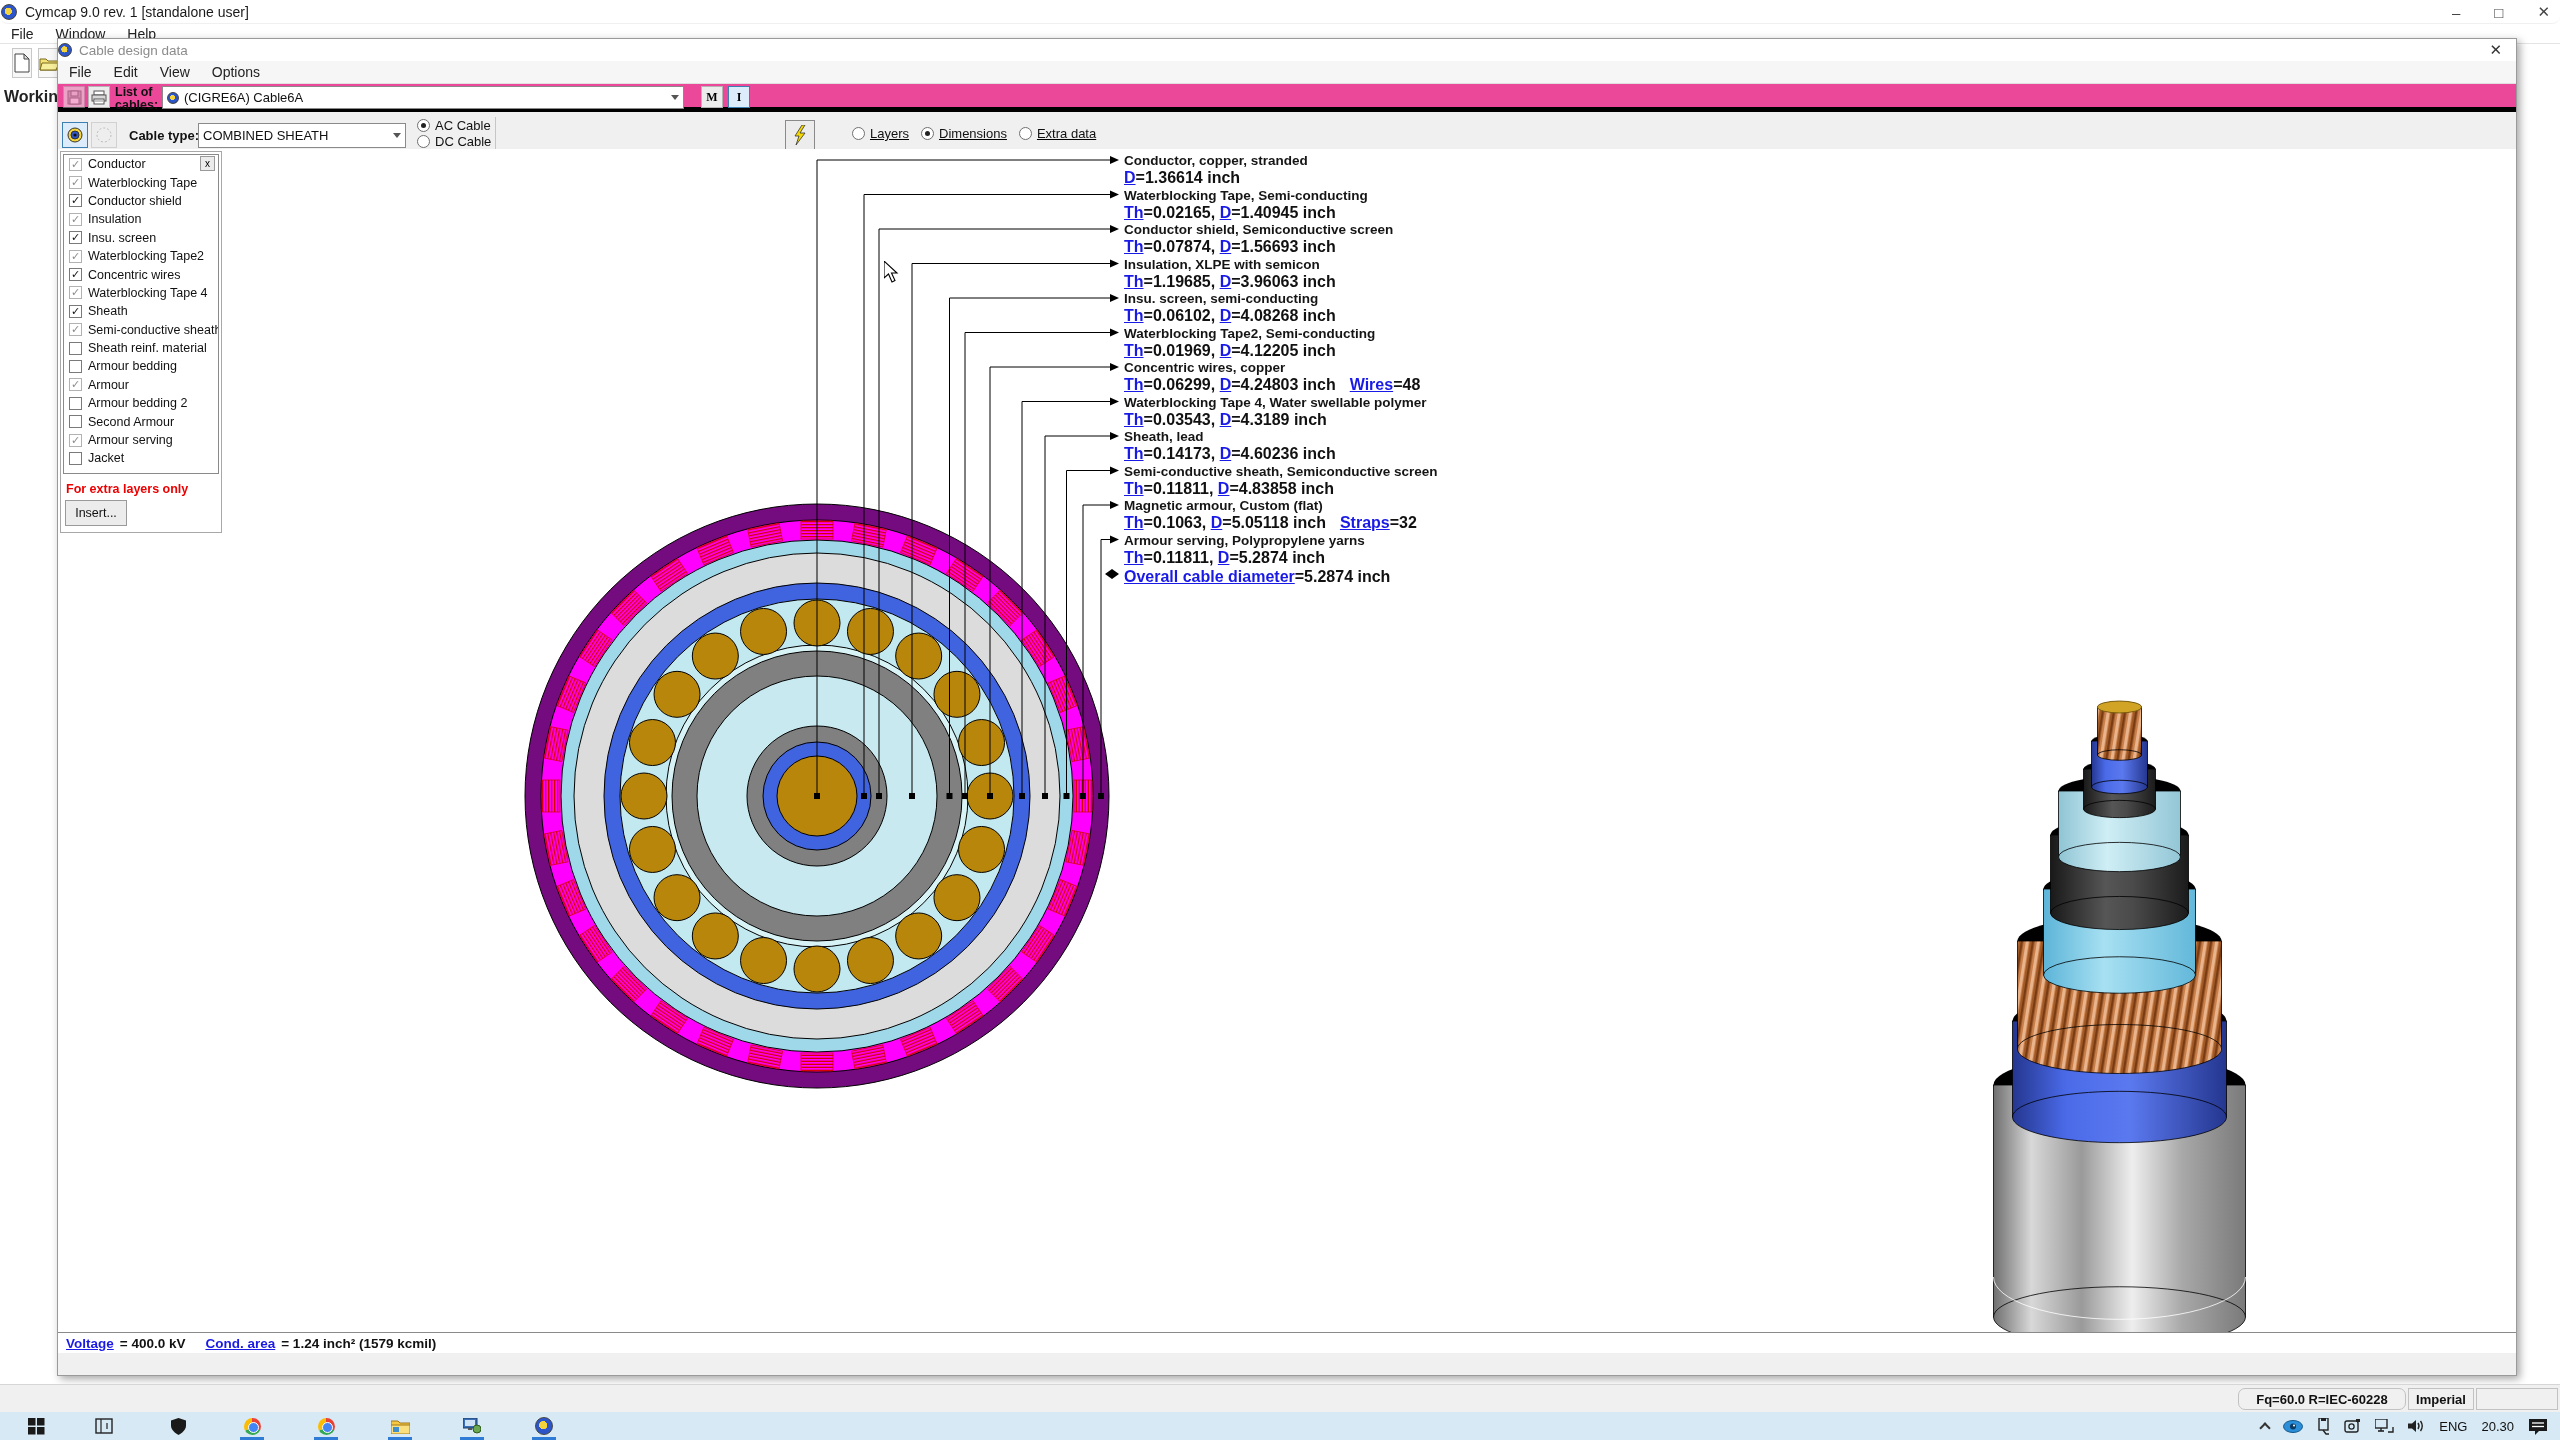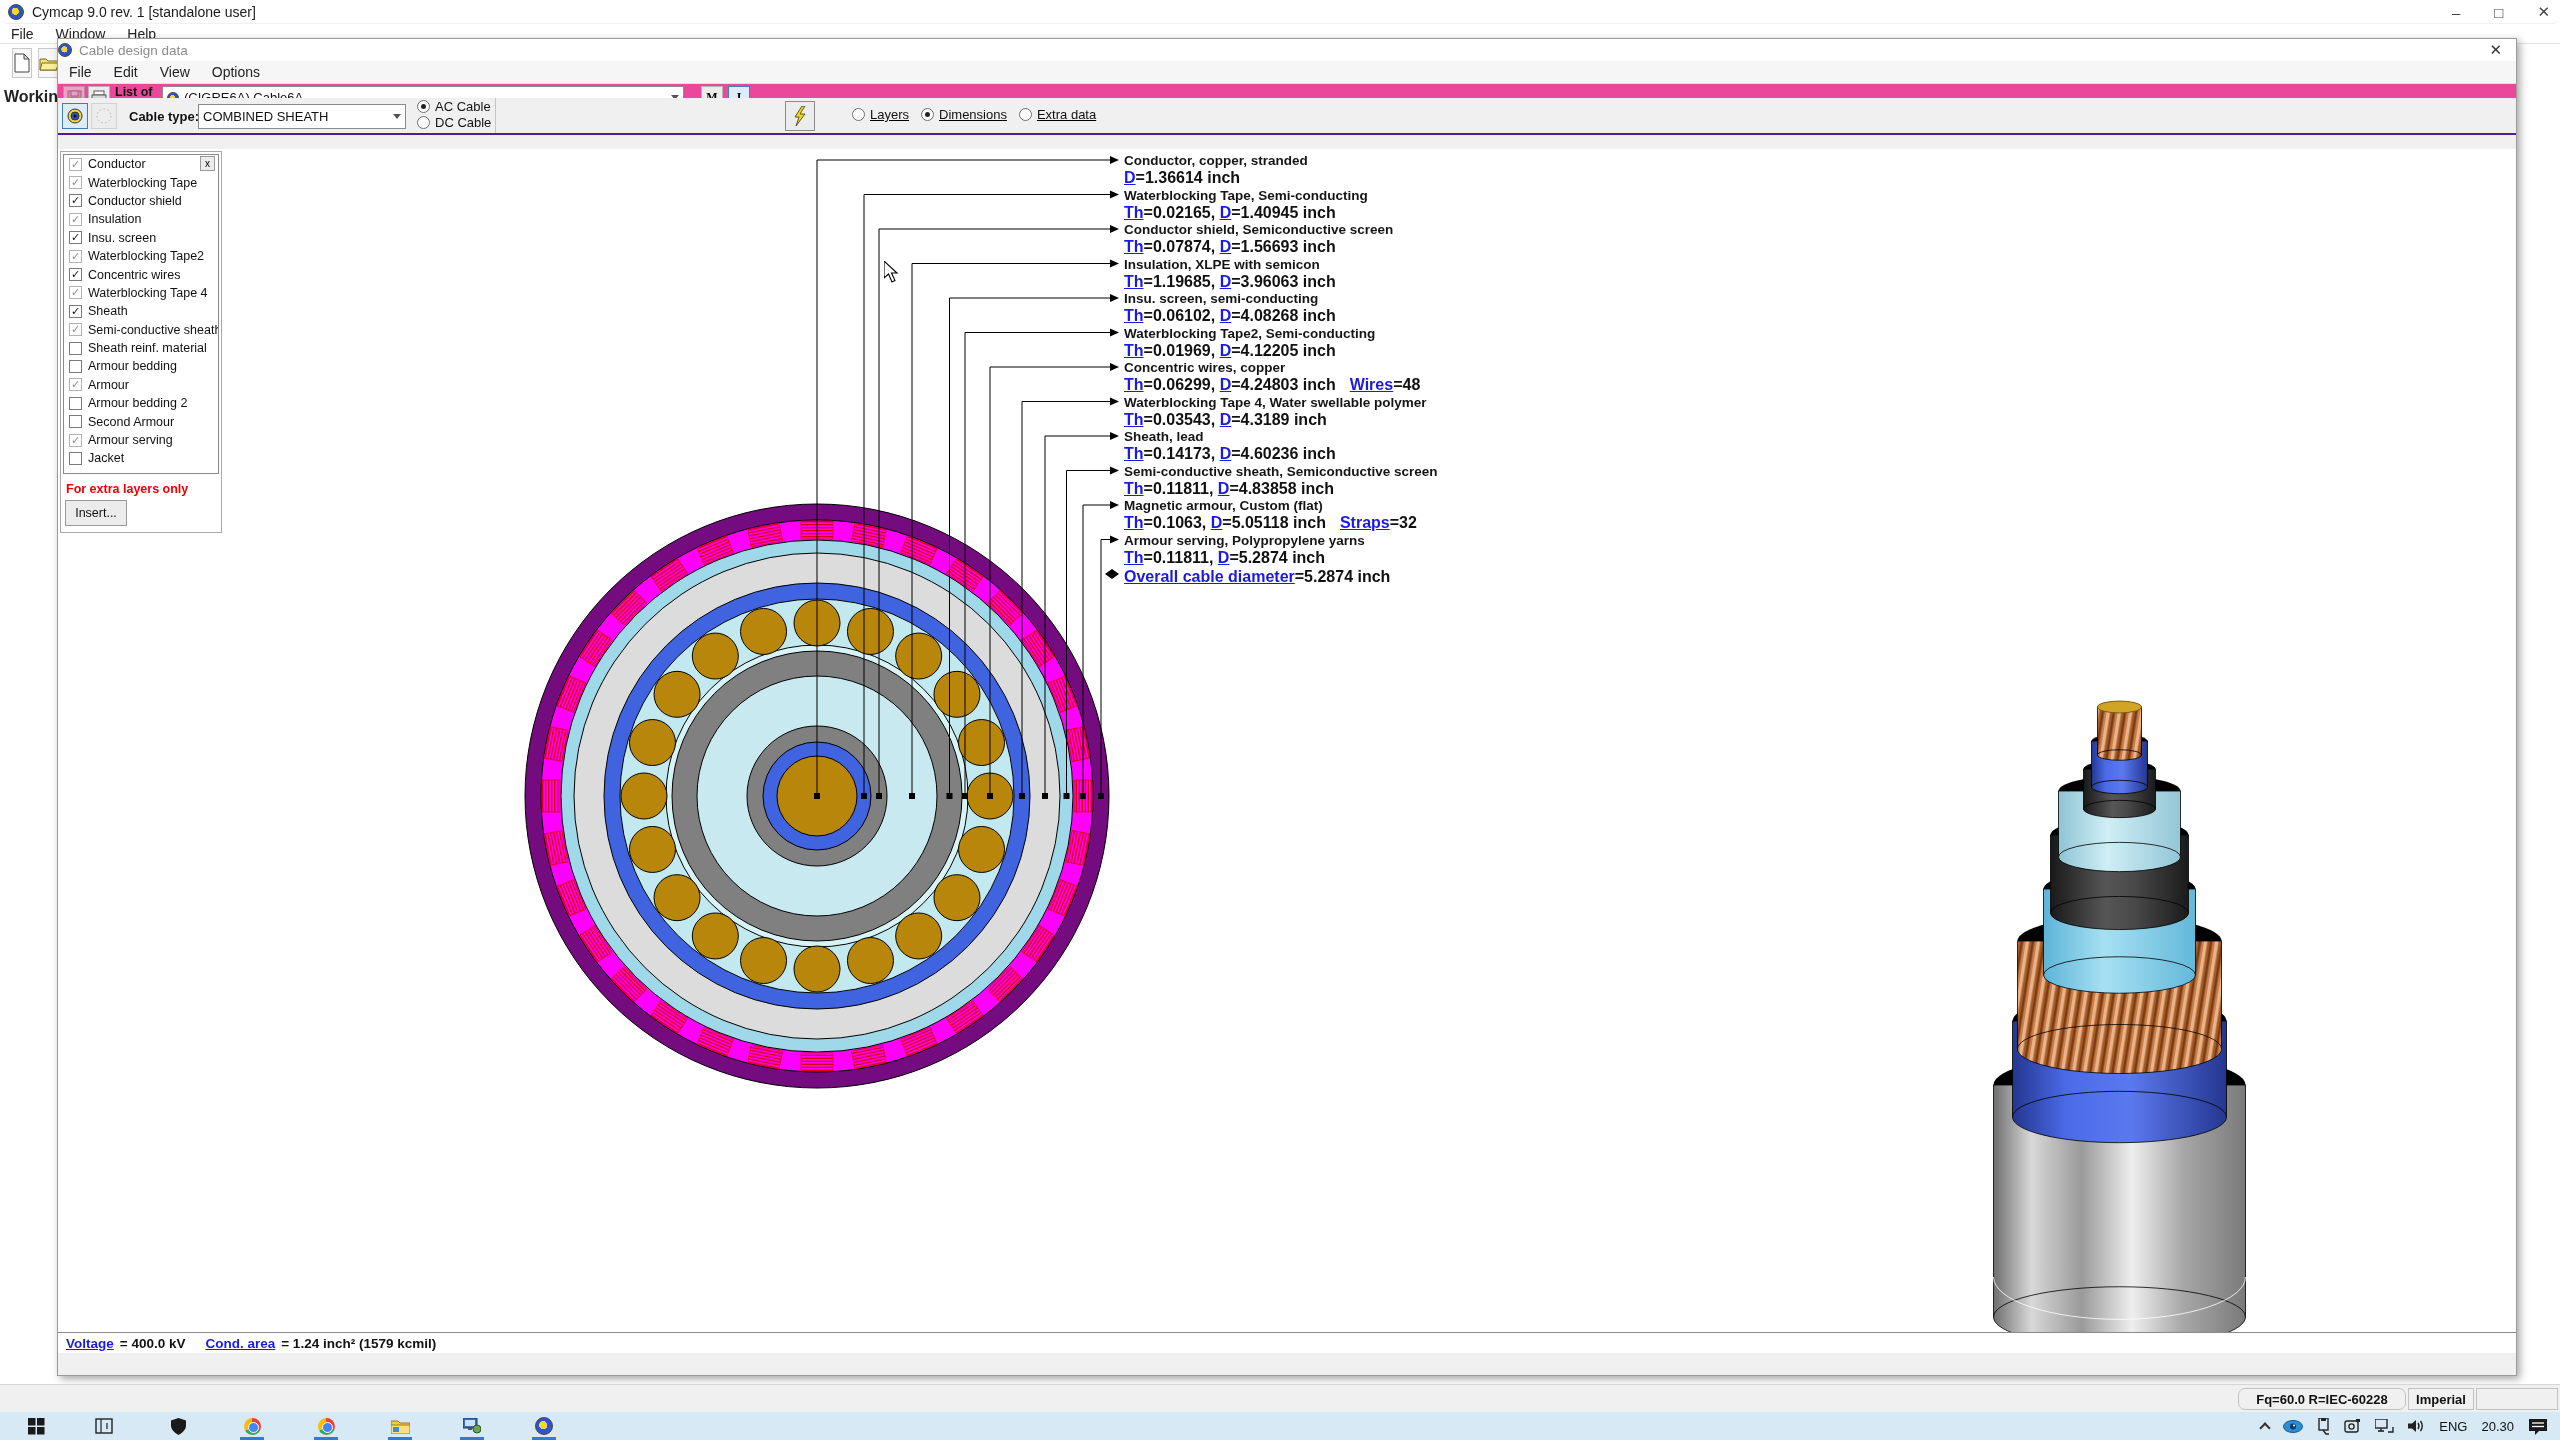--- a/index.html
+++ b/index.html
@@ -2,21 +2,21 @@
 <html><head>
 <meta charset="utf-8">
 <style>
   html,body{margin:0;padding:0;width:2560px;height:1440px;overflow:hidden;
     font-family:"Liberation Sans",sans-serif;background:#ffffff;}
   *{box-sizing:border-box;}
   .abs{position:absolute;}
 
   
   #app-titlebar{position:absolute;left:0;top:0;width:2560px;height:24px;background:#ffffff;
-    display:flex;align-items:center;padding-left:8px;gap:8px;border-bottom:1px solid #f0f0f0;border-radius:8px;}
+    display:flex;align-items:center;padding-left:1px;gap:8px;border-bottom:1px solid #f0f0f0;border-radius:8px;}
   #app-title{font-size:14px;color:#1a1a1a;}
   .cym-icon{width:16px;height:16px;border-radius:50%;
     background:radial-gradient(circle at 45% 45%, #f5d33a 0 32%, #2b55c8 34% 72%, #15244f 74%);
     border:1px solid #444;flex:0 0 auto;}
   #win-controls{position:absolute;right:10px;top:0;height:24px;display:flex;align-items:center;gap:34px;color:#444;font-size:15px;}
   #win-controls span{cursor:default;}
   #app-menubar{position:absolute;left:0;top:24px;width:2560px;height:20px;background:#fff;
     display:flex;align-items:center;font-size:14px;color:#222;border-bottom:1px solid #e4e4e4;}
   #app-menubar .mi{padding:0 11px;}
   #app-toolbar{position:absolute;left:0;top:44px;width:56px;height:42px;background:#fff;display:flex;gap:6px;padding:4px 0 0 12px;}
@@ -27,21 +27,21 @@
   #dialog{position:absolute;left:57px;top:38px;width:2460px;height:1338px;background:#f0f0f0;
     border:1px solid #9a9a9a;box-shadow:3px 3px 8px rgba(0,0,0,.35);}
   #dlg-titlebar{position:absolute;left:0;top:0;width:100%;height:22px;background:#ffffff;
     display:flex;align-items:center;gap:7px;}
   #dlg-title{font-size:13.5px;color:#8c8c8c;}
   #dlg-close{position:absolute;right:14px;top:2px;font-size:15px;color:#333;}
   #dlg-menubar{position:absolute;left:0;top:22px;width:100%;height:23px;background:#f6f6f6;
     display:flex;align-items:center;font-size:14px;color:#222;border-bottom:1px solid #e0e0e0;}
   #dlg-menubar .mi{padding:0 11px;}
   #dlg-row1{position:absolute;left:0;top:45px;width:100%;height:28px;background:#ec4899;border-bottom:5px solid #000000;}
-  #dlg-row2{position:absolute;left:0;top:59px;width:100%;height:37px;background:#f0f0f0;border-bottom:2px solid #4c1d95;}
+  #dlg-row2{position:absolute;left:0;top:78px;width:100%;height:37px;background:#f0f0f0;border-bottom:2px solid #be185d;}
   .minibtn{position:absolute;width:22px;height:22px;top:2px;border:1px solid #b4b4b4;background:#ececec;
     display:flex;align-items:center;justify-content:center;font-size:12px;}
   .lbl{font-weight:bold;font-size:12.5px;color:#111;line-height:13px;}
   .combo{position:absolute;height:23px;background:#fff;border:1px solid #8a8a8a;display:flex;align-items:center;
     font-size:13px;color:#111;padding:0 4px;gap:5px;}
   .combo .chev{margin-left:auto;width:0;height:0;border-left:4px solid transparent;border-right:4px solid transparent;border-top:5px solid #555;}
   .radio{display:flex;align-items:center;gap:5px;font-size:13px;color:#111;}
   .rdot{width:13px;height:13px;border-radius:50%;border:1px solid #707070;background:#fff;position:relative;flex:0 0 auto;}
   .rdot.sel::after{content:"";position:absolute;left:3px;top:3px;width:5px;height:5px;border-radius:50%;background:#222;}
   #dlg-content{position:absolute;left:0;top:110px;width:2458px;height:1183px;background:#ffffff;overflow:hidden;}

